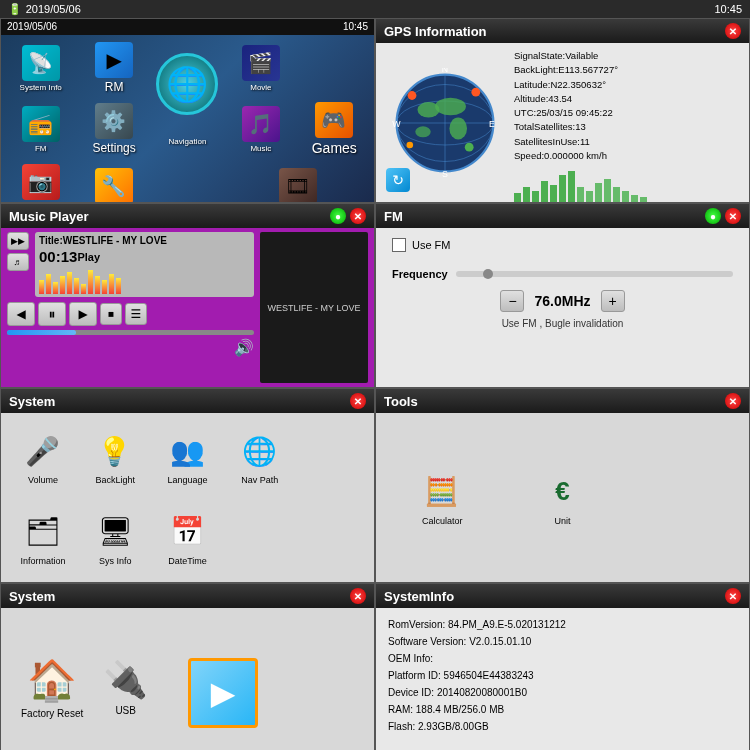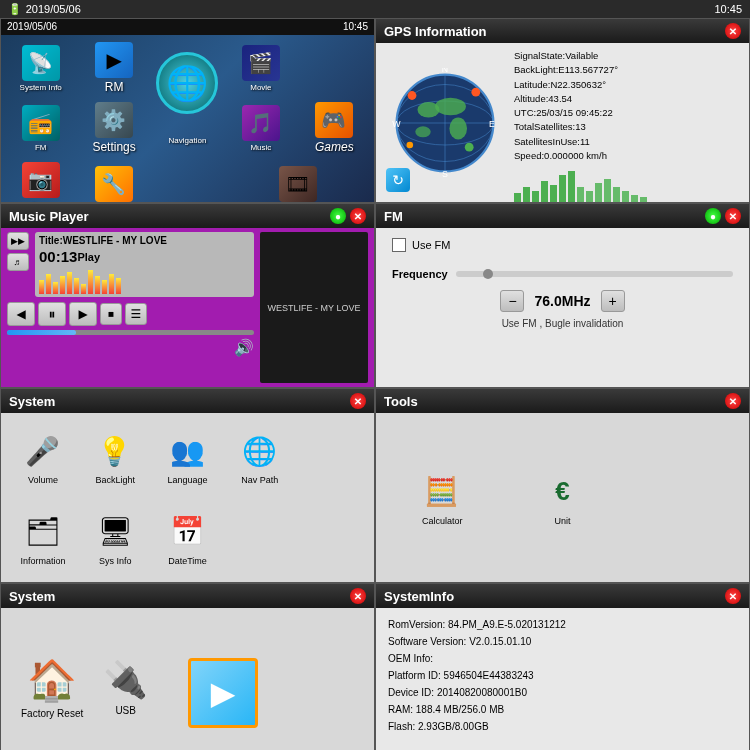--- a/index.html
+++ b/index.html
@@ -354,21 +354,21 @@
         <span class="app-label" style="color:#fff;font-size:12px;">Settings</span>
       </div>
 
       <div class="app-tile">
         <div class="app-icon tile-purple" style="width:38px;height:36px;border-radius:4px;display:flex;align-items:center;justify-content:center;font-size:20px;">🎵</div>
         <span class="app-label" style="color:#fff;font-size:8px;">Music</span>
       </div>
 
       <div class="app-tile">
         <div class="app-icon tile-orange" style="width:38px;height:36px;border-radius:4px;display:flex;align-items:center;justify-content:center;font-size:20px;">🎮</div>
-        <span class="app-label" style="color:#fff;font-size:12px;font-style:italic;">Games</span>
+        <span class="app-label" style="color:#fff;font-size:14px;">Games</span>
       </div>
 
       <div class="app-tile">
         <div class="app-icon tile-red" style="width:38px;height:36px;border-radius:4px;display:flex;align-items:center;justify-content:center;font-size:20px;">📷</div>
         <span class="app-label" style="color:#fff;font-size:14px;">Photo</span>
       </div>
 
       <div class="app-tile">
         <div class="app-icon tile-yellow" style="width:38px;height:36px;border-radius:4px;display:flex;align-items:center;justify-content:center;font-size:20px;">🔧</div>
         <span class="app-label" style="color:#fff;font-size:8px;">Tools</span>

